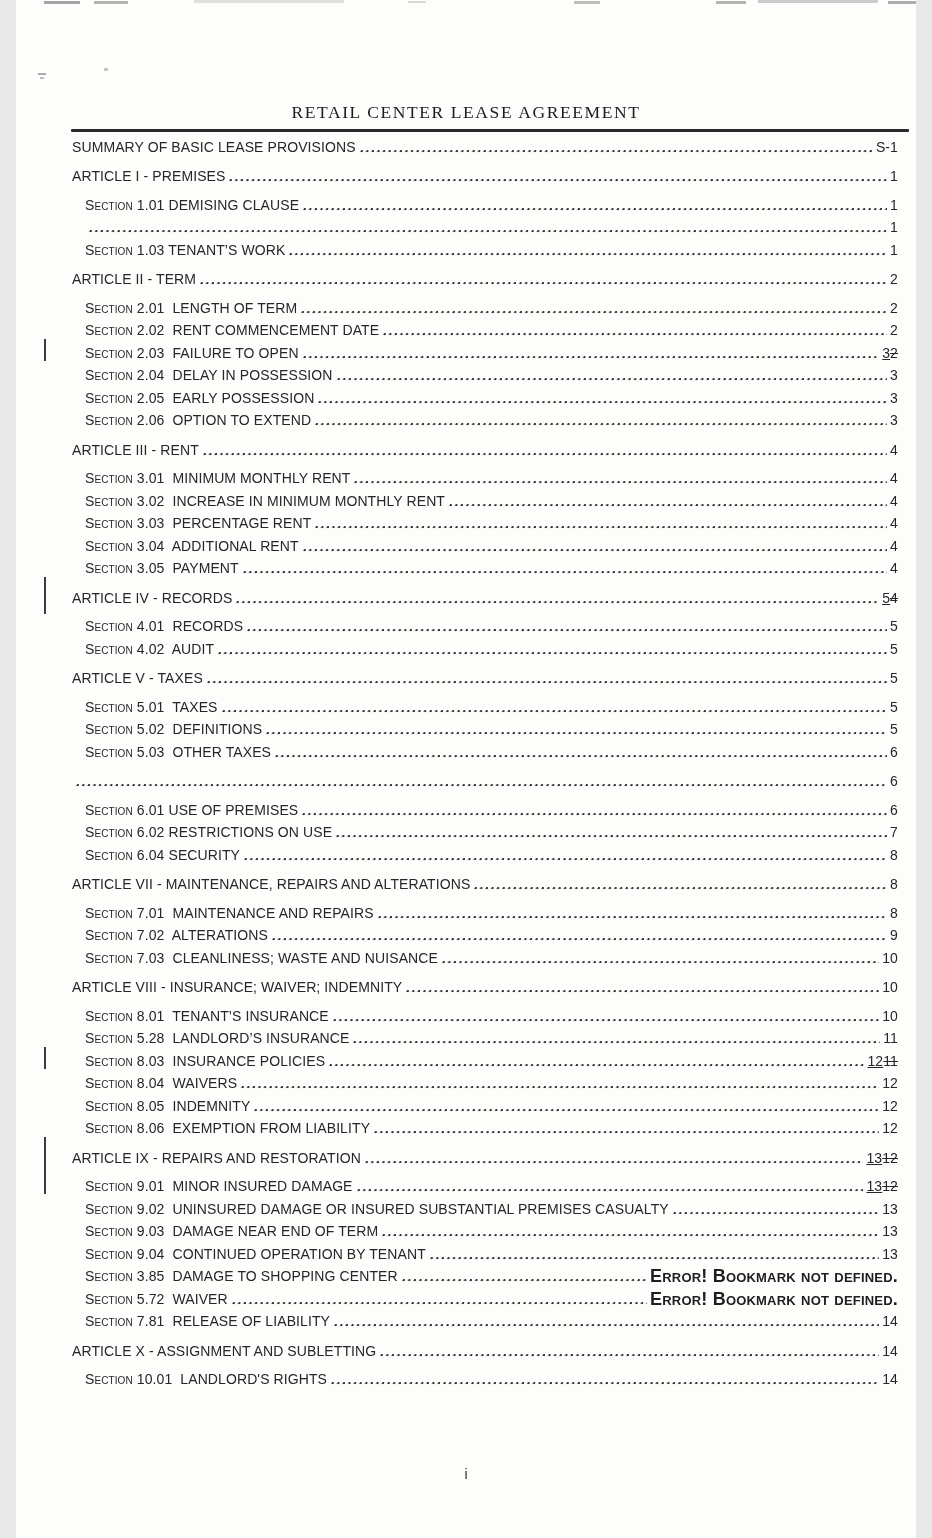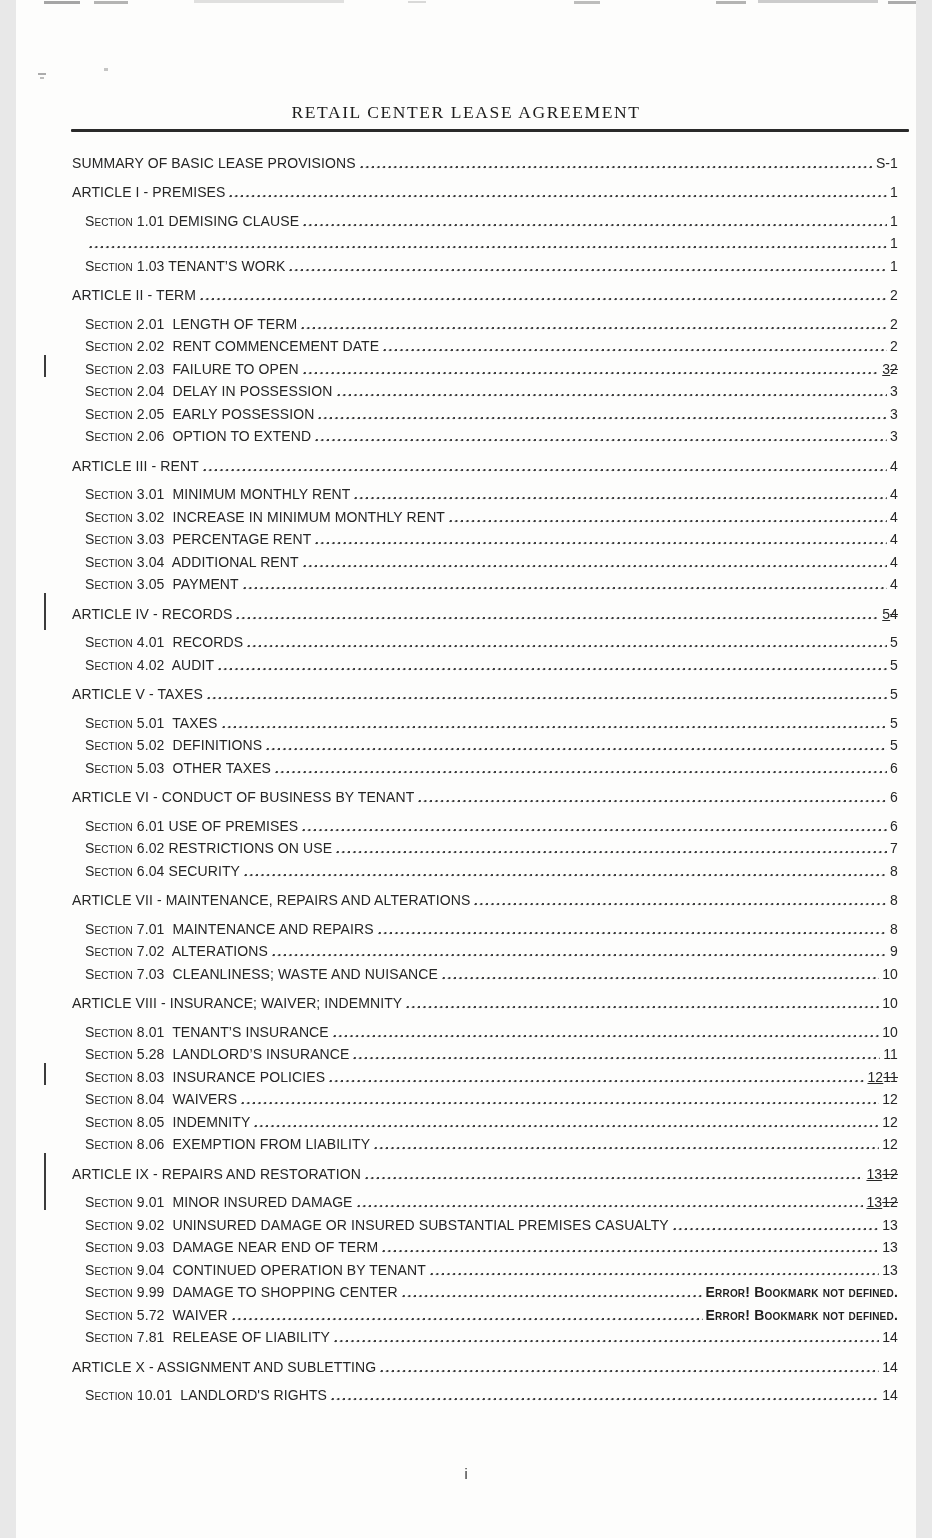--- a/index.html
+++ b/index.html
@@ -13,40 +13,40 @@
     position:absolute; top:102px; left:0; width:100%;
     text-align:center;
     font-family:"Liberation Serif", serif;
     font-size:17.5px; letter-spacing:1.6px; color:#1c1c1c;
   }
   .header-rule{
     position:absolute; top:129px; left:55px; width:838px; height:2.6px;
     background:#2a2a2a; border-radius:1px;
   }
   
-  .toc{ position:absolute; top:142px; left:56px; width:826px; }
+  .toc{ position:absolute; top:126px; left:56px; width:826px; }
   .entry{
     position:relative;
     display:flex; align-items:flex-end;
     height:22.5px;
     font-size:14px; font-variant:small-caps; letter-spacing:.1px;
     line-height:17px;
   }
   .entry.article{ margin-top:7px; margin-bottom:6px; }
   .entry.section{ padding-left:13px; }
   .lbl{ white-space:pre-wrap; flex:0 0 auto; }
   .leader{
     flex:1 1 auto; height:6px; margin:0 3px 2px 4px;
     background-image:radial-gradient(circle at 1.6px 3.2px, #3a3a3a 1.05px, rgba(0,0,0,0) 1.35px);
     background-size:5.6px 6px; background-repeat:repeat-x;
   }
   .pg{ flex:0 0 auto; white-space:nowrap; }
   .pg .pg-new{ text-decoration:underline; }
   .pg .pg-del{ text-decoration:line-through; }
-  .pg.err{ font-weight:bold; font-size:14px; letter-spacing:.2px; color:#1e1e1e;text-align:right; }
+  .pg.err{ font-weight:bold; font-size:18px; letter-spacing:.2px; color:#1e1e1e;text-align:right; }
   
   .entry.changed::before{
     content:""; position:absolute; left:-28px; top:0; bottom:1px;
     width:2px; background:#3c3c3c;
   }
   .entry.article.changed::before{ top:-7px; bottom:-7px; }
   
   .doc-footer{
     position:absolute; top:1466px; left:0; width:100%;
     text-align:center; font-size:14px; color:#2b2b2b;
@@ -200,21 +200,20 @@
     <span class="lbl">Section 5.02  DEFINITIONS</span>
     <span class="leader"></span>
     <span class="pg">5</span>
   </div>
       <div class="entry section">
     <span class="lbl">Section 5.03  OTHER TAXES</span>
     <span class="leader"></span>
     <span class="pg">6</span>
   </div>
       <div class="entry article">
-    <span class="lbl">ARTICLE VI - CONDUCT OF BUSINESS BY TENANT</span>
     <span class="leader"></span>
     <span class="pg">6</span>
   </div>
       <div class="entry section">
     <span class="lbl">Section 6.01 USE OF PREMISES</span>
     <span class="leader"></span>
     <span class="pg">6</span>
   </div>
       <div class="entry section">
     <span class="lbl">Section 6.02 RESTRICTIONS ON USE</span>
@@ -300,21 +299,21 @@
     <span class="lbl">Section 9.03  DAMAGE NEAR END OF TERM</span>
     <span class="leader"></span>
     <span class="pg">13</span>
   </div>
       <div class="entry section">
     <span class="lbl">Section 9.04  CONTINUED OPERATION BY TENANT</span>
     <span class="leader"></span>
     <span class="pg">13</span>
   </div>
       <div class="entry section">
-    <span class="lbl">Section 9.99  DAMAGE TO SHOPPING CENTER</span>
+    <span class="lbl">Section 3.85  DAMAGE TO SHOPPING CENTER</span>
     <span class="leader"></span>
     <span class="pg err">Error! Bookmark not defined.</span>
   </div>
       <div class="entry section">
     <span class="lbl">Section 5.72  WAIVER</span>
     <span class="leader"></span>
     <span class="pg err">Error! Bookmark not defined.</span>
   </div>
       <div class="entry section">
     <span class="lbl">Section 7.81  RELEASE OF LIABILITY</span>

